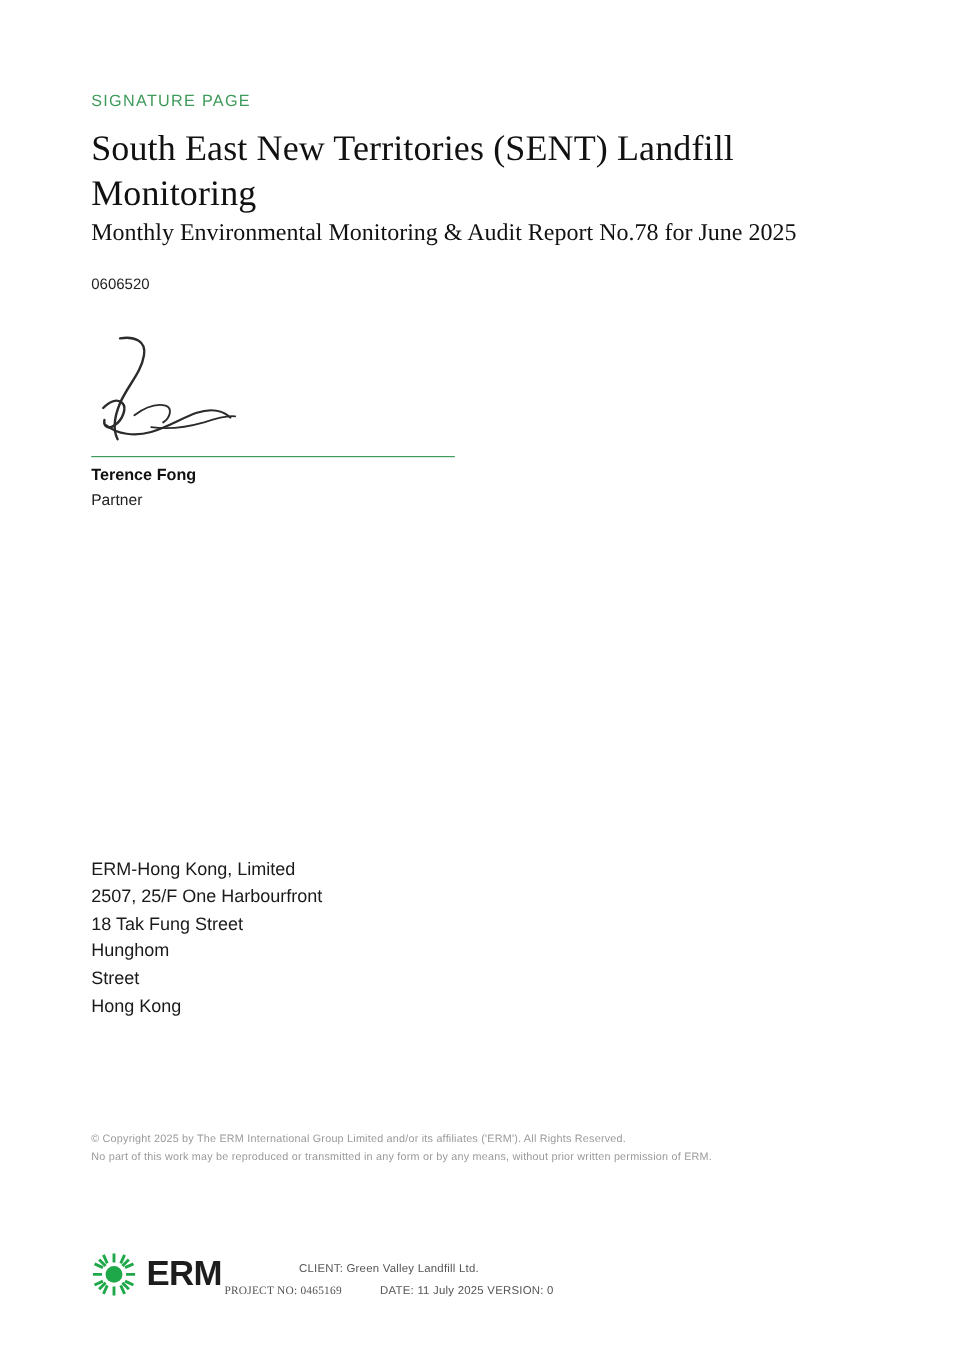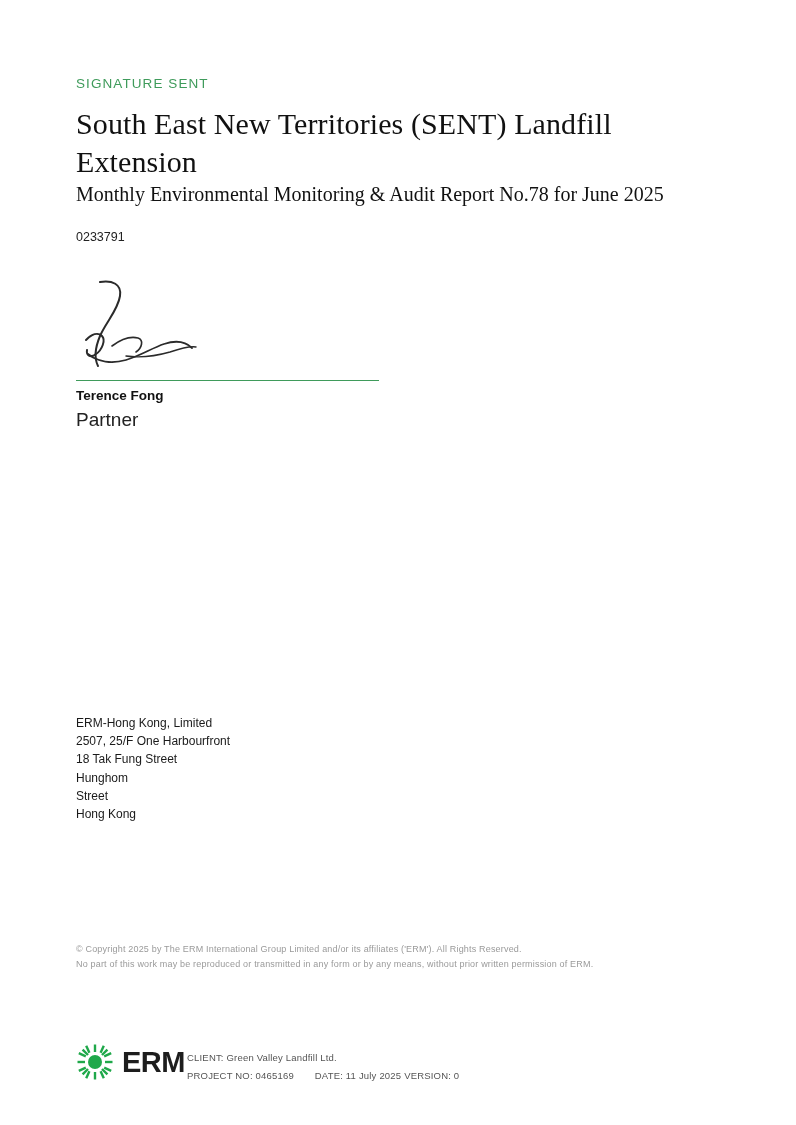--- a/index.html
+++ b/index.html
@@ -78,29 +78,29 @@
     border-bottom: 1.6px solid #3f9b5b;
   }
   .signer-name {
     margin-top: 7px;
     font-size: 13.5px;
     font-weight: bold;
     color: #111111;
   }
   .signer-role {
     margin-top: 6px;
-    font-size: 19px;
+    font-size: 13px;
     color: #222222;
   }
 
   .address-block {
     position: absolute;
     left: 76px;
     top: 714px;
-    font-size: 12px;
+    font-size: 15px;
     line-height: 1.52;
     color: #1a1a1a;
   }
   .address-block div {
     white-space: nowrap;
   }
 
   .copyright {
     position: absolute;
     left: 76px;
@@ -110,20 +110,21 @@
     color: #9a9a9a;
     letter-spacing: 0.02em;
   }
 
   .footer {
     position: absolute;
     left: 76px;
     right: 60px;
     bottom: 36px;
     height: 46px;
+    text-align: center;
   }
   .logo {
     position: absolute;
     left: 0;
     top: 0;
     display: flex;
     align-items: center;
     gap: 8px;
   }
   .logo-mark {
@@ -143,35 +144,35 @@
     left: 111px;
     top: 6px;
     font-size: 9.5px;
     color: #555555;
     line-height: 1.9;
     letter-spacing: 0.02em;
   }
   .footer-meta .row2 span {
     display: inline-block;
   }
-  .footer-meta .sp1 { margin-right: 18px; }
+  .footer-meta .sp1 { margin-right: 29px; font-family: Liberation Serif, serif; }
   .footer-meta .sp2 { }
 </style>
 </head>
 <body>
 
 <div class="page">
 
-  <div class="eyebrow">SIGNATURE SENT</div>
-
-  <div class="doc-title">South East New Territories (SENT) Landfill Extension</div>
+  <div class="eyebrow">SIGNATURE PAGE</div>
+
+  <div class="doc-title">South East New Territories (SENT) Landfill Monitoring</div>
 
   <div class="doc-subtitle">Monthly Environmental Monitoring &amp; Audit Report No.78 for June 2025</div>
 
-  <div class="doc-number">0233791</div>
+  <div class="doc-number">0606520</div>
 
   <div class="signature-block">
     <div class="signature-mark">
       <svg width="180" height="104" viewBox="0 0 180 104" fill="none" xmlns="http://www.w3.org/2000/svg" aria-hidden="true">
         <path d="M22 6 C34 4, 44 8, 42 20 C40 34, 28 46, 22 60 C17 72, 16 82, 20 90" stroke="#2b2b2b" stroke-width="2" fill="none" stroke-linecap="round"></path>
         <path d="M8 64 C14 58, 20 56, 24 60 C28 64, 24 74, 18 78 C13 82, 8 80, 9 74" stroke="#2b2b2b" stroke-width="2" fill="none" stroke-linecap="round"></path>
         <path d="M10 78 C20 86, 34 88, 48 84 C62 80, 74 72, 86 68 C98 64, 108 66, 114 72" stroke="#2b2b2b" stroke-width="1.8" fill="none" stroke-linecap="round"></path>
         <path d="M34 70 C42 64, 52 60, 60 62 C66 64, 64 72, 58 76" stroke="#2b2b2b" stroke-width="1.6" fill="none" stroke-linecap="round"></path>
         <path d="M48 80 C62 82, 78 80, 92 76 C104 72, 112 70, 118 71" stroke="#2b2b2b" stroke-width="1.4" fill="none" stroke-linecap="round"></path>
       </svg>

